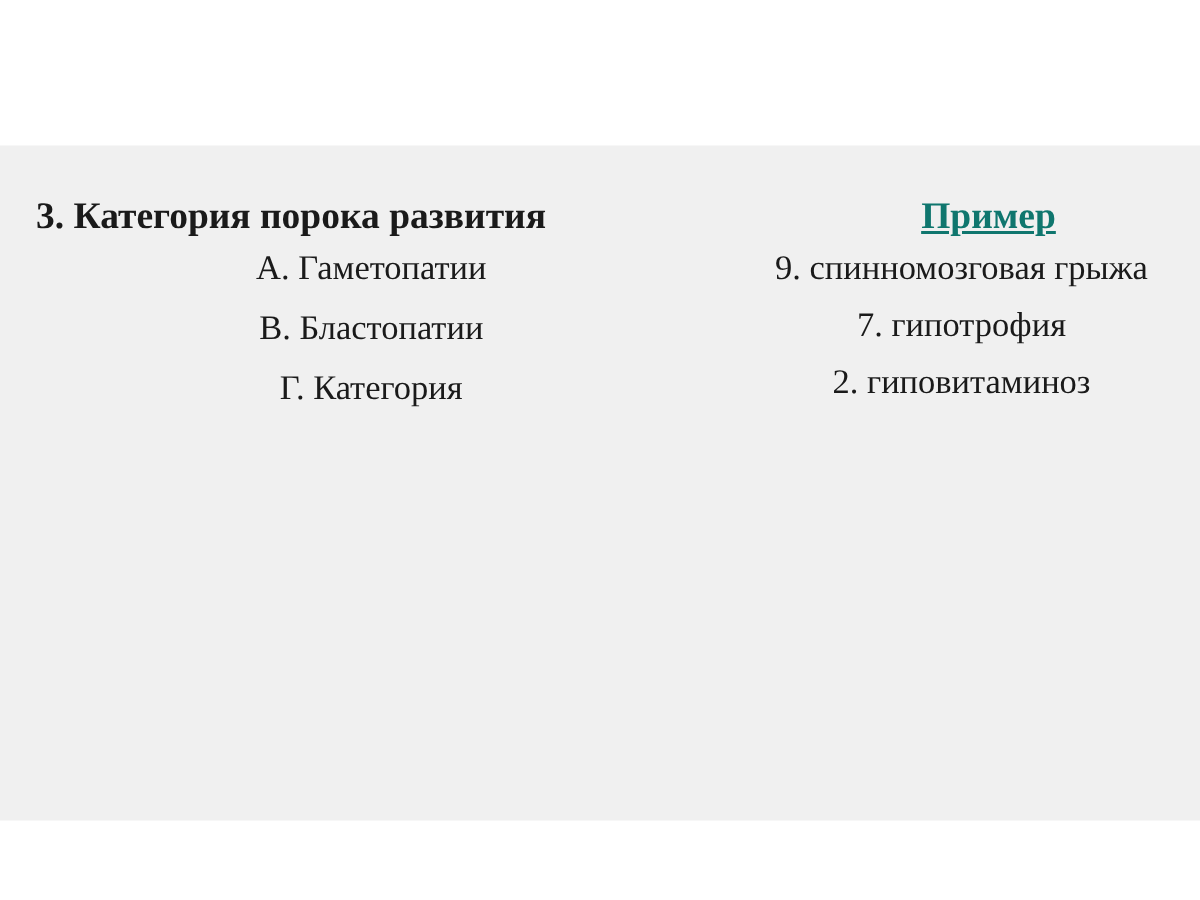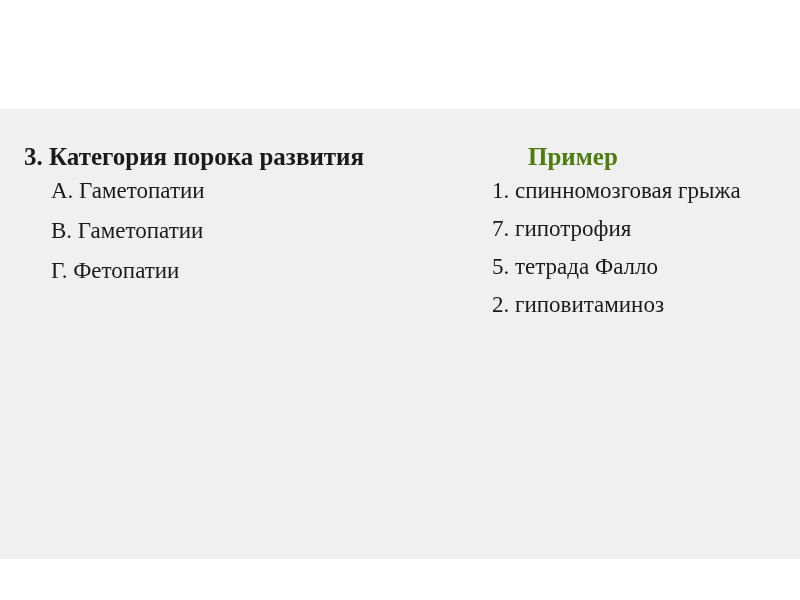--- a/index.html
+++ b/index.html
@@ -13,21 +13,20 @@
     font-family: "Liberation Serif", serif;
     overflow: hidden;
   }
   .slide {
     position: absolute;
     left: 0;
     top: 97px;
     width: 800px;
     height: 450px;
     background: #f0f0f0;
-    margin-top: 12px;
   }
   .columns {
     position: absolute;
     left: 0;
     top: 0;
     width: 800px;
     height: 405px;
   }
   .col-left {
     position: absolute;
@@ -45,57 +44,58 @@
     font-size: 25px;
     font-weight: bold;
     color: #1a1a1a;
     line-height: 1.0;
     margin: 0 0 10px 0;
     white-space: nowrap;
   }
   .heading-right {
     font-size: 25px;
     font-weight: bold;
-    color: #4d7c0f;
+    color: #0f766e;
     line-height: 1.0;
     margin: 0 0 10px 0;
-    text-align: left;
+    text-align: center;
     padding-left: 58px;
     white-space: nowrap;
+    text-decoration: underline;
   }
   .item {
     font-size: 23px;
     color: #1a1a1a;
     line-height: 1.0;
     margin: 0 0 17px 0;
     white-space: nowrap;
+    text-align: center;
   }
   .col-left .item {
     padding-left: 27px;
   }
   .col-right .item {
     padding-left: 22px;
     margin-bottom: 15px;
   }
 </style>
 </head>
 <body>
 
 <div class="slide">
   <div class="columns">
 
     <div class="col-left">
       <div class="heading">3. Категория порока развития</div>
       <div class="item">А. Гаметопатии</div>
-      <div class="item">В. Гаметопатии</div>
-      <div class="item">Г. Фетопатии</div>
+      <div class="item">В. Бластопатии</div>
+      <div class="item">Г. Категория</div>
     </div>
 
     <div class="col-right">
       <div class="heading-right">Пример</div>
-      <div class="item">1. спинномозговая грыжа</div>
+      <div class="item">9. спинномозговая грыжа</div>
       <div class="item">7. гипотрофия</div>
-      <div class="item">5. тетрада Фалло</div>
       <div class="item">2. гиповитаминоз</div>
     </div>
 
   </div>
 </div>
 
 </body></html>

